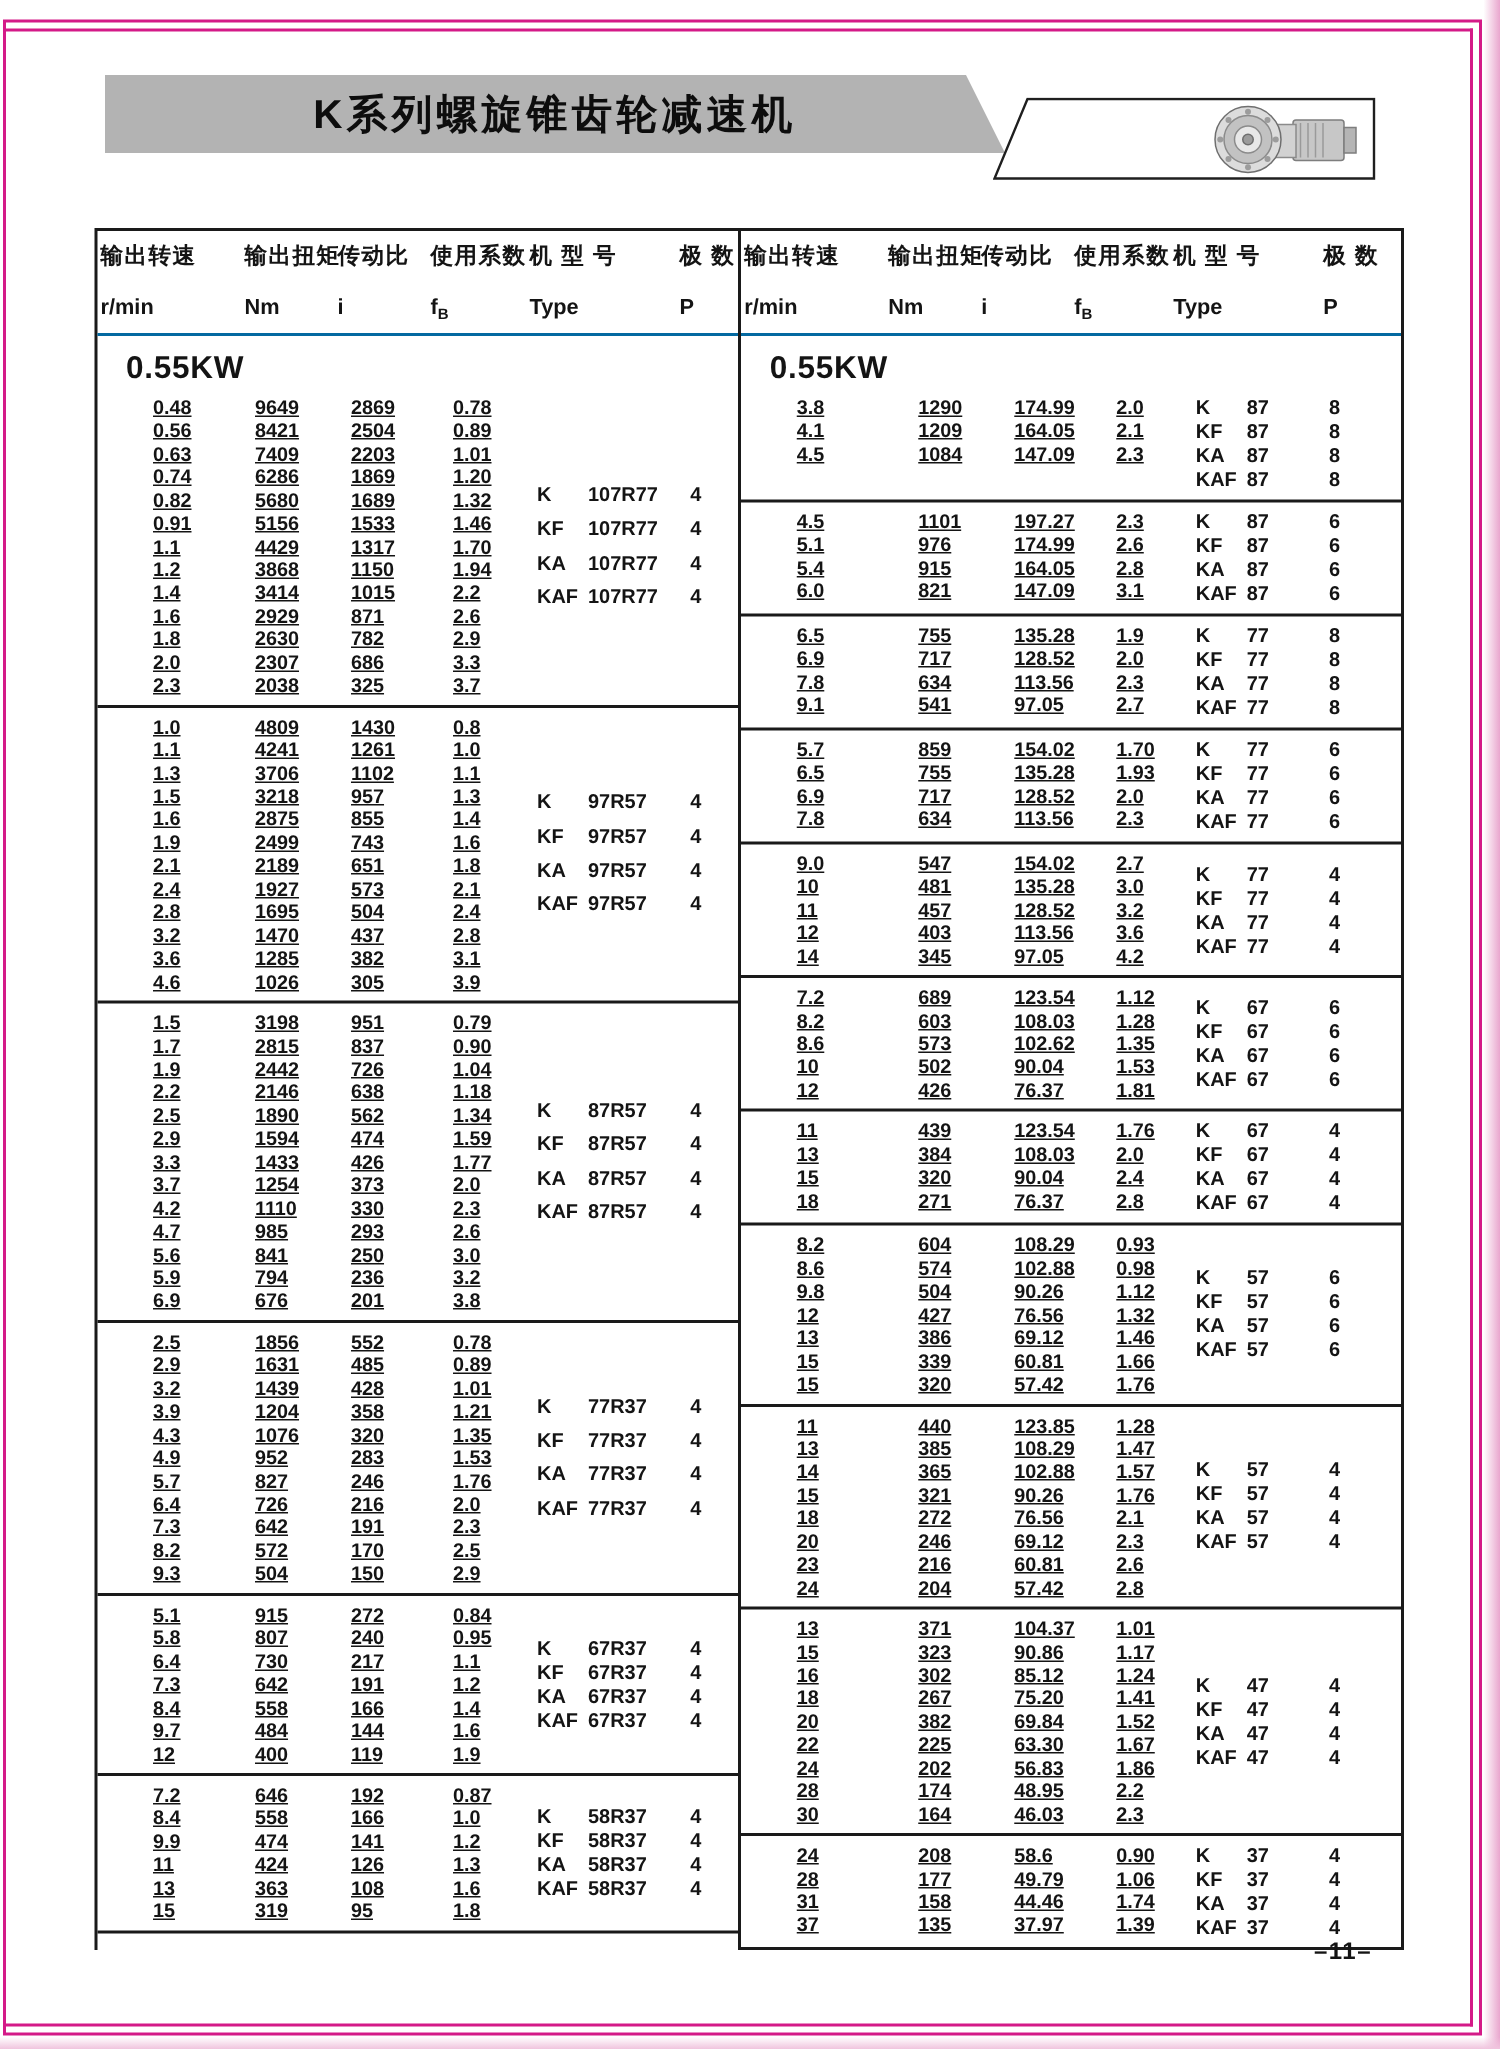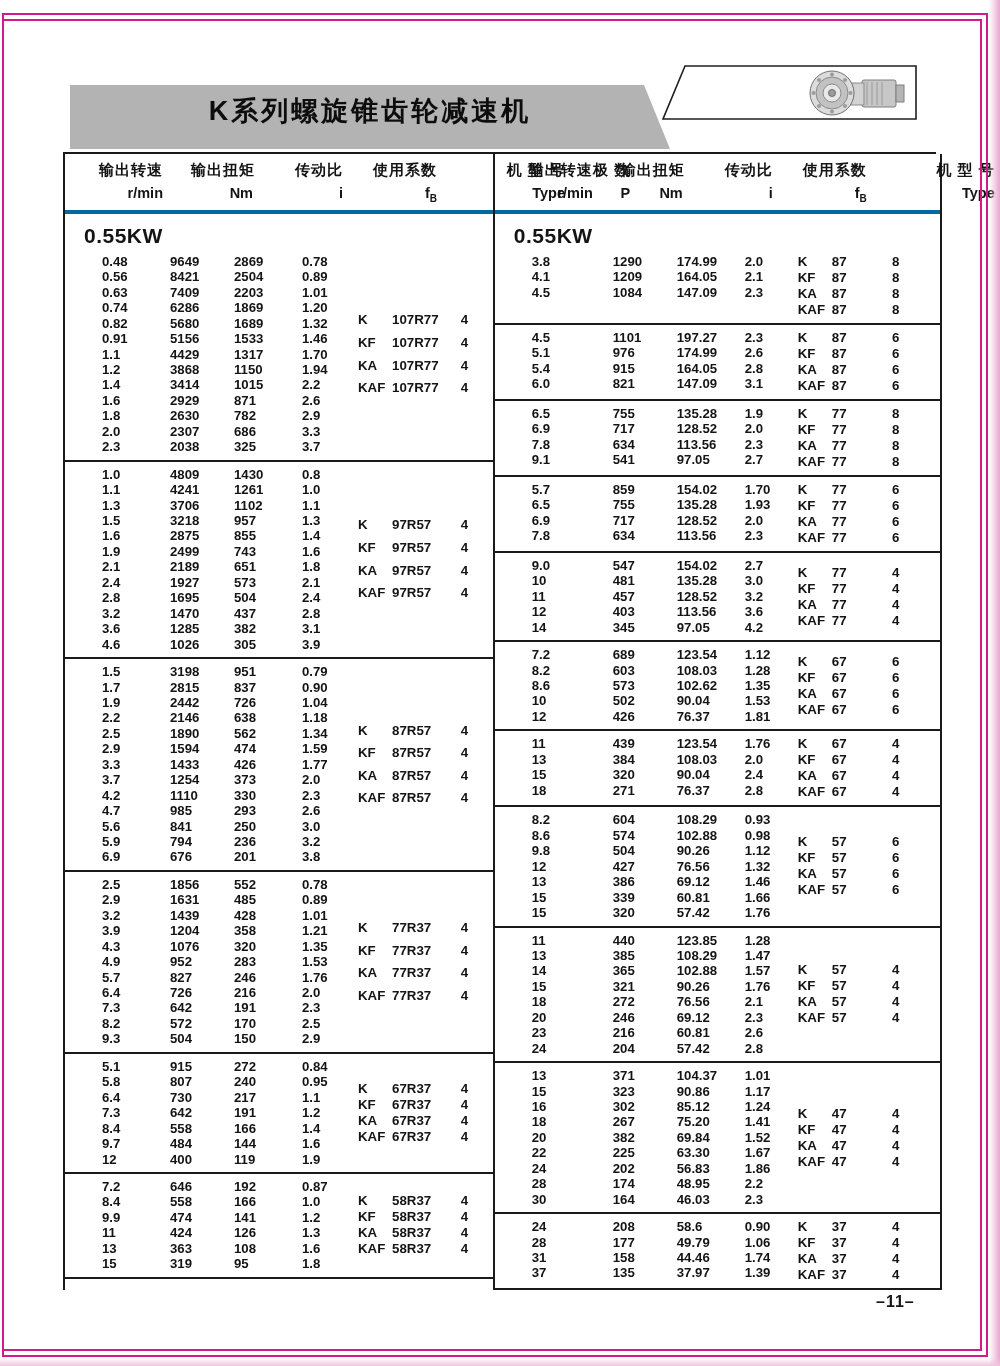--- a/index.html
+++ b/index.html
@@ -5,39 +5,39 @@
   html,body{margin:0;padding:0;}
   body{width:1000px;height:1366px;background:#fff;font-family:"Liberation Sans",sans-serif;color:#141414;position:relative;overflow:hidden;}
   .page{position:absolute;inset:0;background:#fff;}
   
   .frame-a{position:absolute;left:2px;top:13px;right:12px;bottom:9px;border:2px solid #d41a88;pointer-events:none;z-index:5;}
   .frame-b{position:absolute;left:2px;top:19px;right:18px;bottom:15px;border:2px solid #d41a88;border-left:none;pointer-events:none;z-index:5;}
   .edge-right{position:absolute;top:0;right:0;width:11px;height:100%;background:linear-gradient(to right,rgba(236,170,210,0),#e9a6ce);z-index:4;}
   .edge-bottom{position:absolute;left:0;bottom:0;width:100%;height:8px;background:linear-gradient(to bottom,rgba(236,170,210,0),#f0c4de);z-index:4;}
 
   
-  .graybar{position:absolute;left:70px;top:85px;width:600px;height:64px;background:#b3b3b3;
+  .graybar{position:absolute;left:70px;top:50px;width:600px;height:52px;background:#b3b3b3;
            clip-path:polygon(0 0,calc(100% - 26px) 0,100% 100%,0 100%);}
   .title{height:52px;line-height:52px;text-align:center;font-size:27px;font-weight:bold;letter-spacing:3px;color:#0d0d0d;}
   .graphicbox{position:absolute;left:662px;top:65px;width:256px;height:56px;}
 
   
   .tablewrap{position:absolute;left:63px;top:152px;width:873px;display:flex;align-items:stretch;border-top:2px solid #1a1a1a;font-weight:700;}
   .half{position:relative;}
   .half.left{width:49%;border-left:2px solid #1a1a1a;border-right:2px solid #1a1a1a;}
   .half.right{width:51%;border-right:2px solid #1a1a1a;}
   .inner{border-bottom:2px solid #1a1a1a;}
-  .thead{display:grid;grid-template-columns:96px 62px 62px 66px 100px 1fr;padding:7px 2px 6px 2px;border-bottom:4px solid #0369a1;text-align:right;gap:28px;}
+  .thead{display:grid;grid-template-columns:96px 62px 62px 66px 100px 1fr;padding:7px 2px 6px 2px;border-bottom:2px solid #0369a1;text-align:left;}
   .thead .zh{font-size:15px;letter-spacing:1px;white-space:nowrap;}
-  .thead .en{font-size:14.5px;margin-top:5px;}
+  .thead .en{font-size:14.5px;margin-top:17px;}
   .thead sub{font-size:10px;}
   .section{border-top:2px solid #1a1a1a;padding:5px 0;}
   .section:first-child{border-top:none;}
   .power{font-size:21px;font-weight:800;padding:5px 0 6px 19px;letter-spacing:0.5px;}
-  .rows{position:relative;}
+  .rows{position:relative;text-decoration:underline;}
   .drow{display:grid;grid-template-columns:68px 64px 68px 60px;padding-left:37px;height:15.45px;line-height:15.45px;font-size:13.2px;}
   .half.right .drow{grid-template-columns:81px 64px 68px 58px;}
   .types{position:absolute;left:293px;right:6px;top:50%;transform:translateY(-50%);font-size:13.3px;}
   .half.right .types{left:303px;}
   .trow{display:flex;}
   .pfx{width:34px;}
   .mdl{flex:1;}
   .pol{width:26px;text-align:left;}
   .half.right .pol{width:42px;}
 

